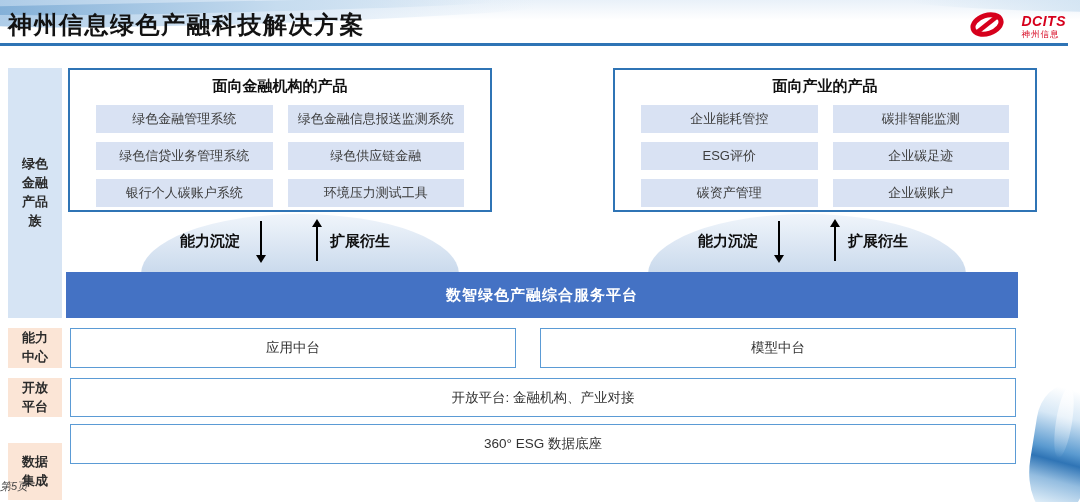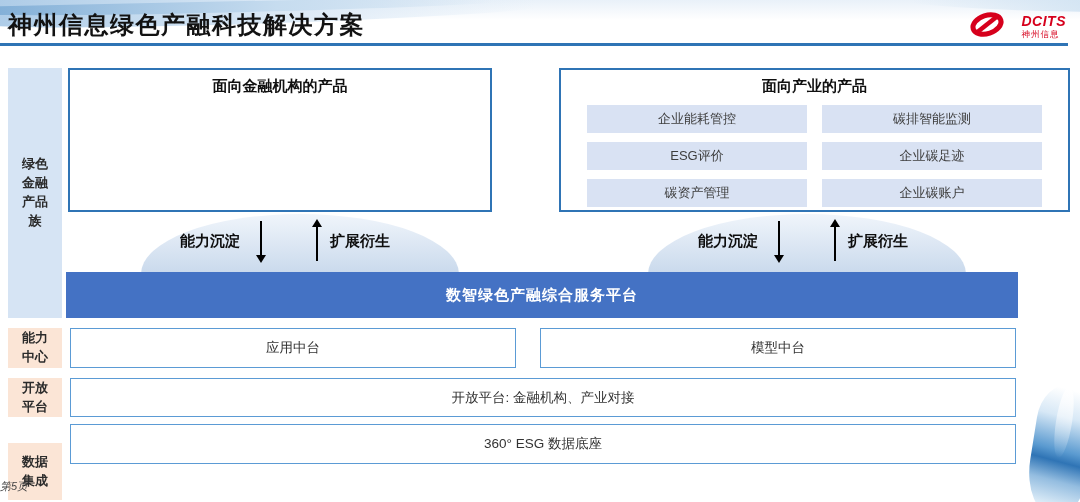--- a/index.html
+++ b/index.html
@@ -112,23 +112,31 @@
 族</div>
   <div class="abs side-label side-peach" style="top:328px; height:40px;">能力
 中心</div>
   <div class="abs side-label side-peach" style="top:378px; height:39px;">开放
 平台</div>
   <div class="abs side-label side-peach" style="top:443px; height:57px;">数据
 集成</div>
 
   <div class="abs product-box" style="left:68px; width:424px;">
     <div class="box-title">面向金融机构的产品</div>
+    <div class="box-grid">
+      <div class="item">绿色金融管理系统</div>
+      <div class="item">绿色金融信息报送监测系统</div>
+      <div class="item">绿色信贷业务管理系统</div>
+      <div class="item">绿色供应链金融</div>
+      <div class="item">银行个人碳账户系统</div>
+      <div class="item">环境压力测试工具</div>
+    </div>
   </div>
 
-  <div class="abs product-box" style="left:559px; width:511px;">
+  <div class="abs product-box" style="left:613px; width:424px;">
     <div class="box-title">面向产业的产品</div>
     <div class="box-grid">
       <div class="item">企业能耗管控</div>
       <div class="item">碳排智能监测</div>
       <div class="item">ESG评价</div>
       <div class="item">企业碳足迹</div>
       <div class="item">碳资产管理</div>
       <div class="item">企业碳账户</div>
     </div>
   </div>

